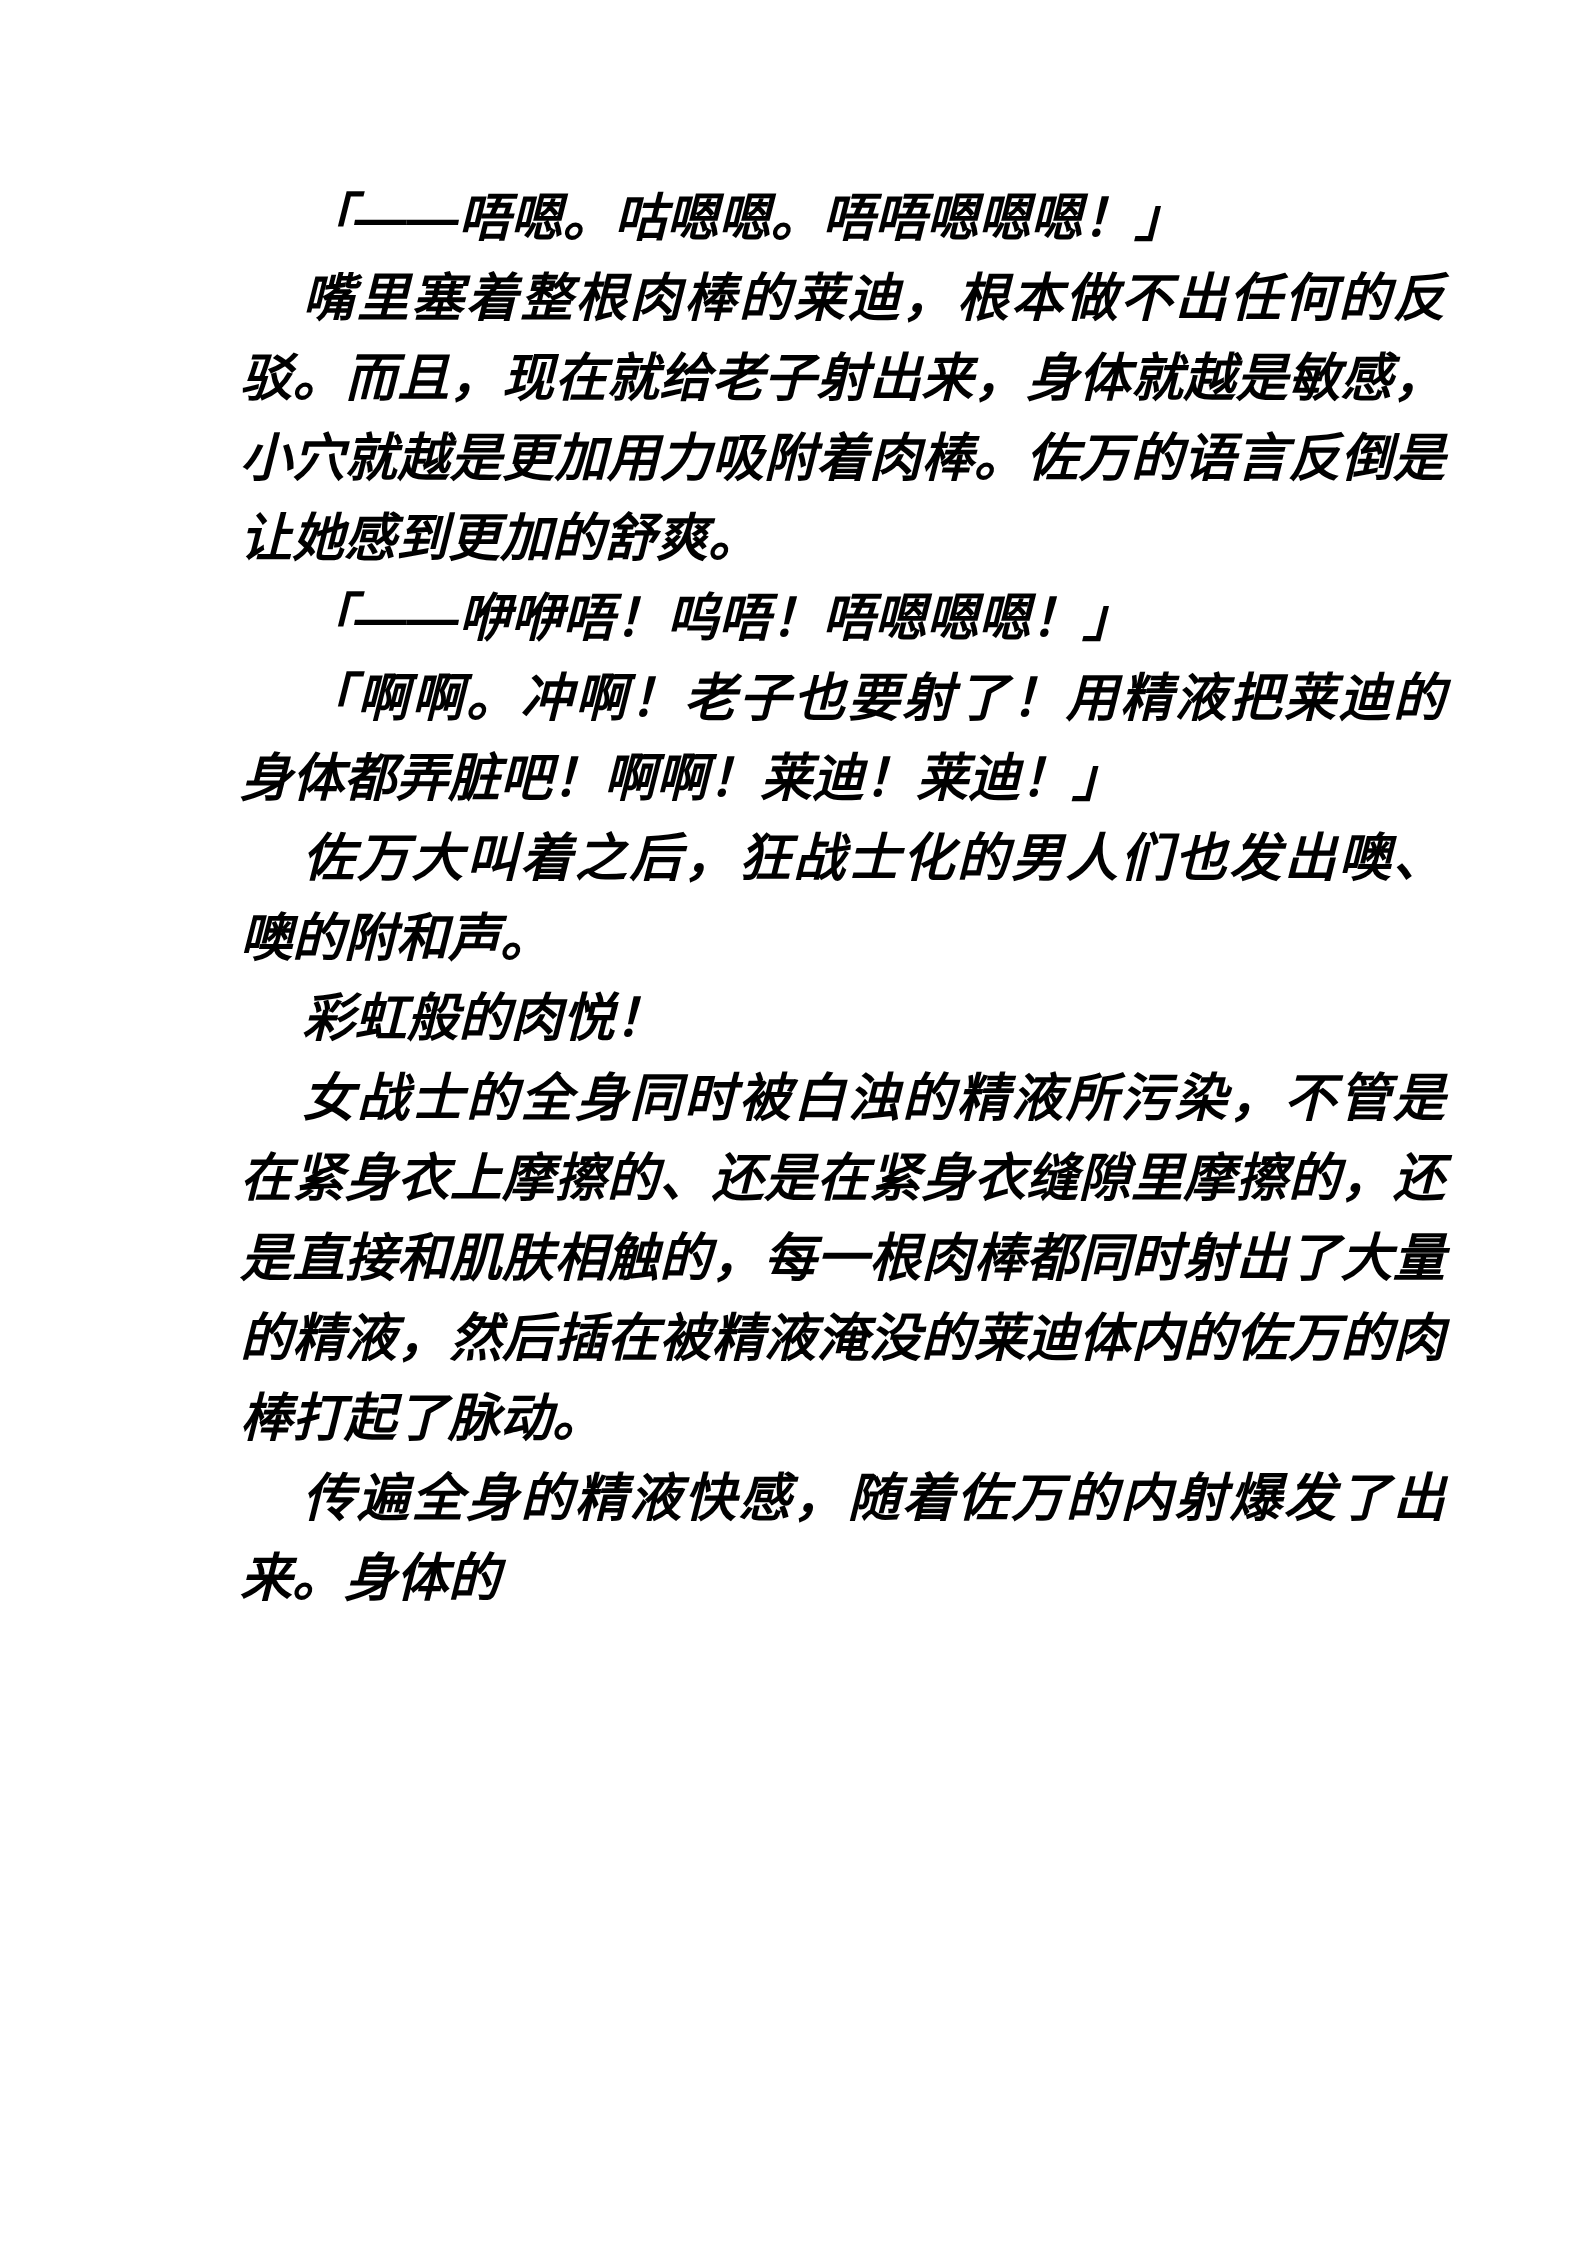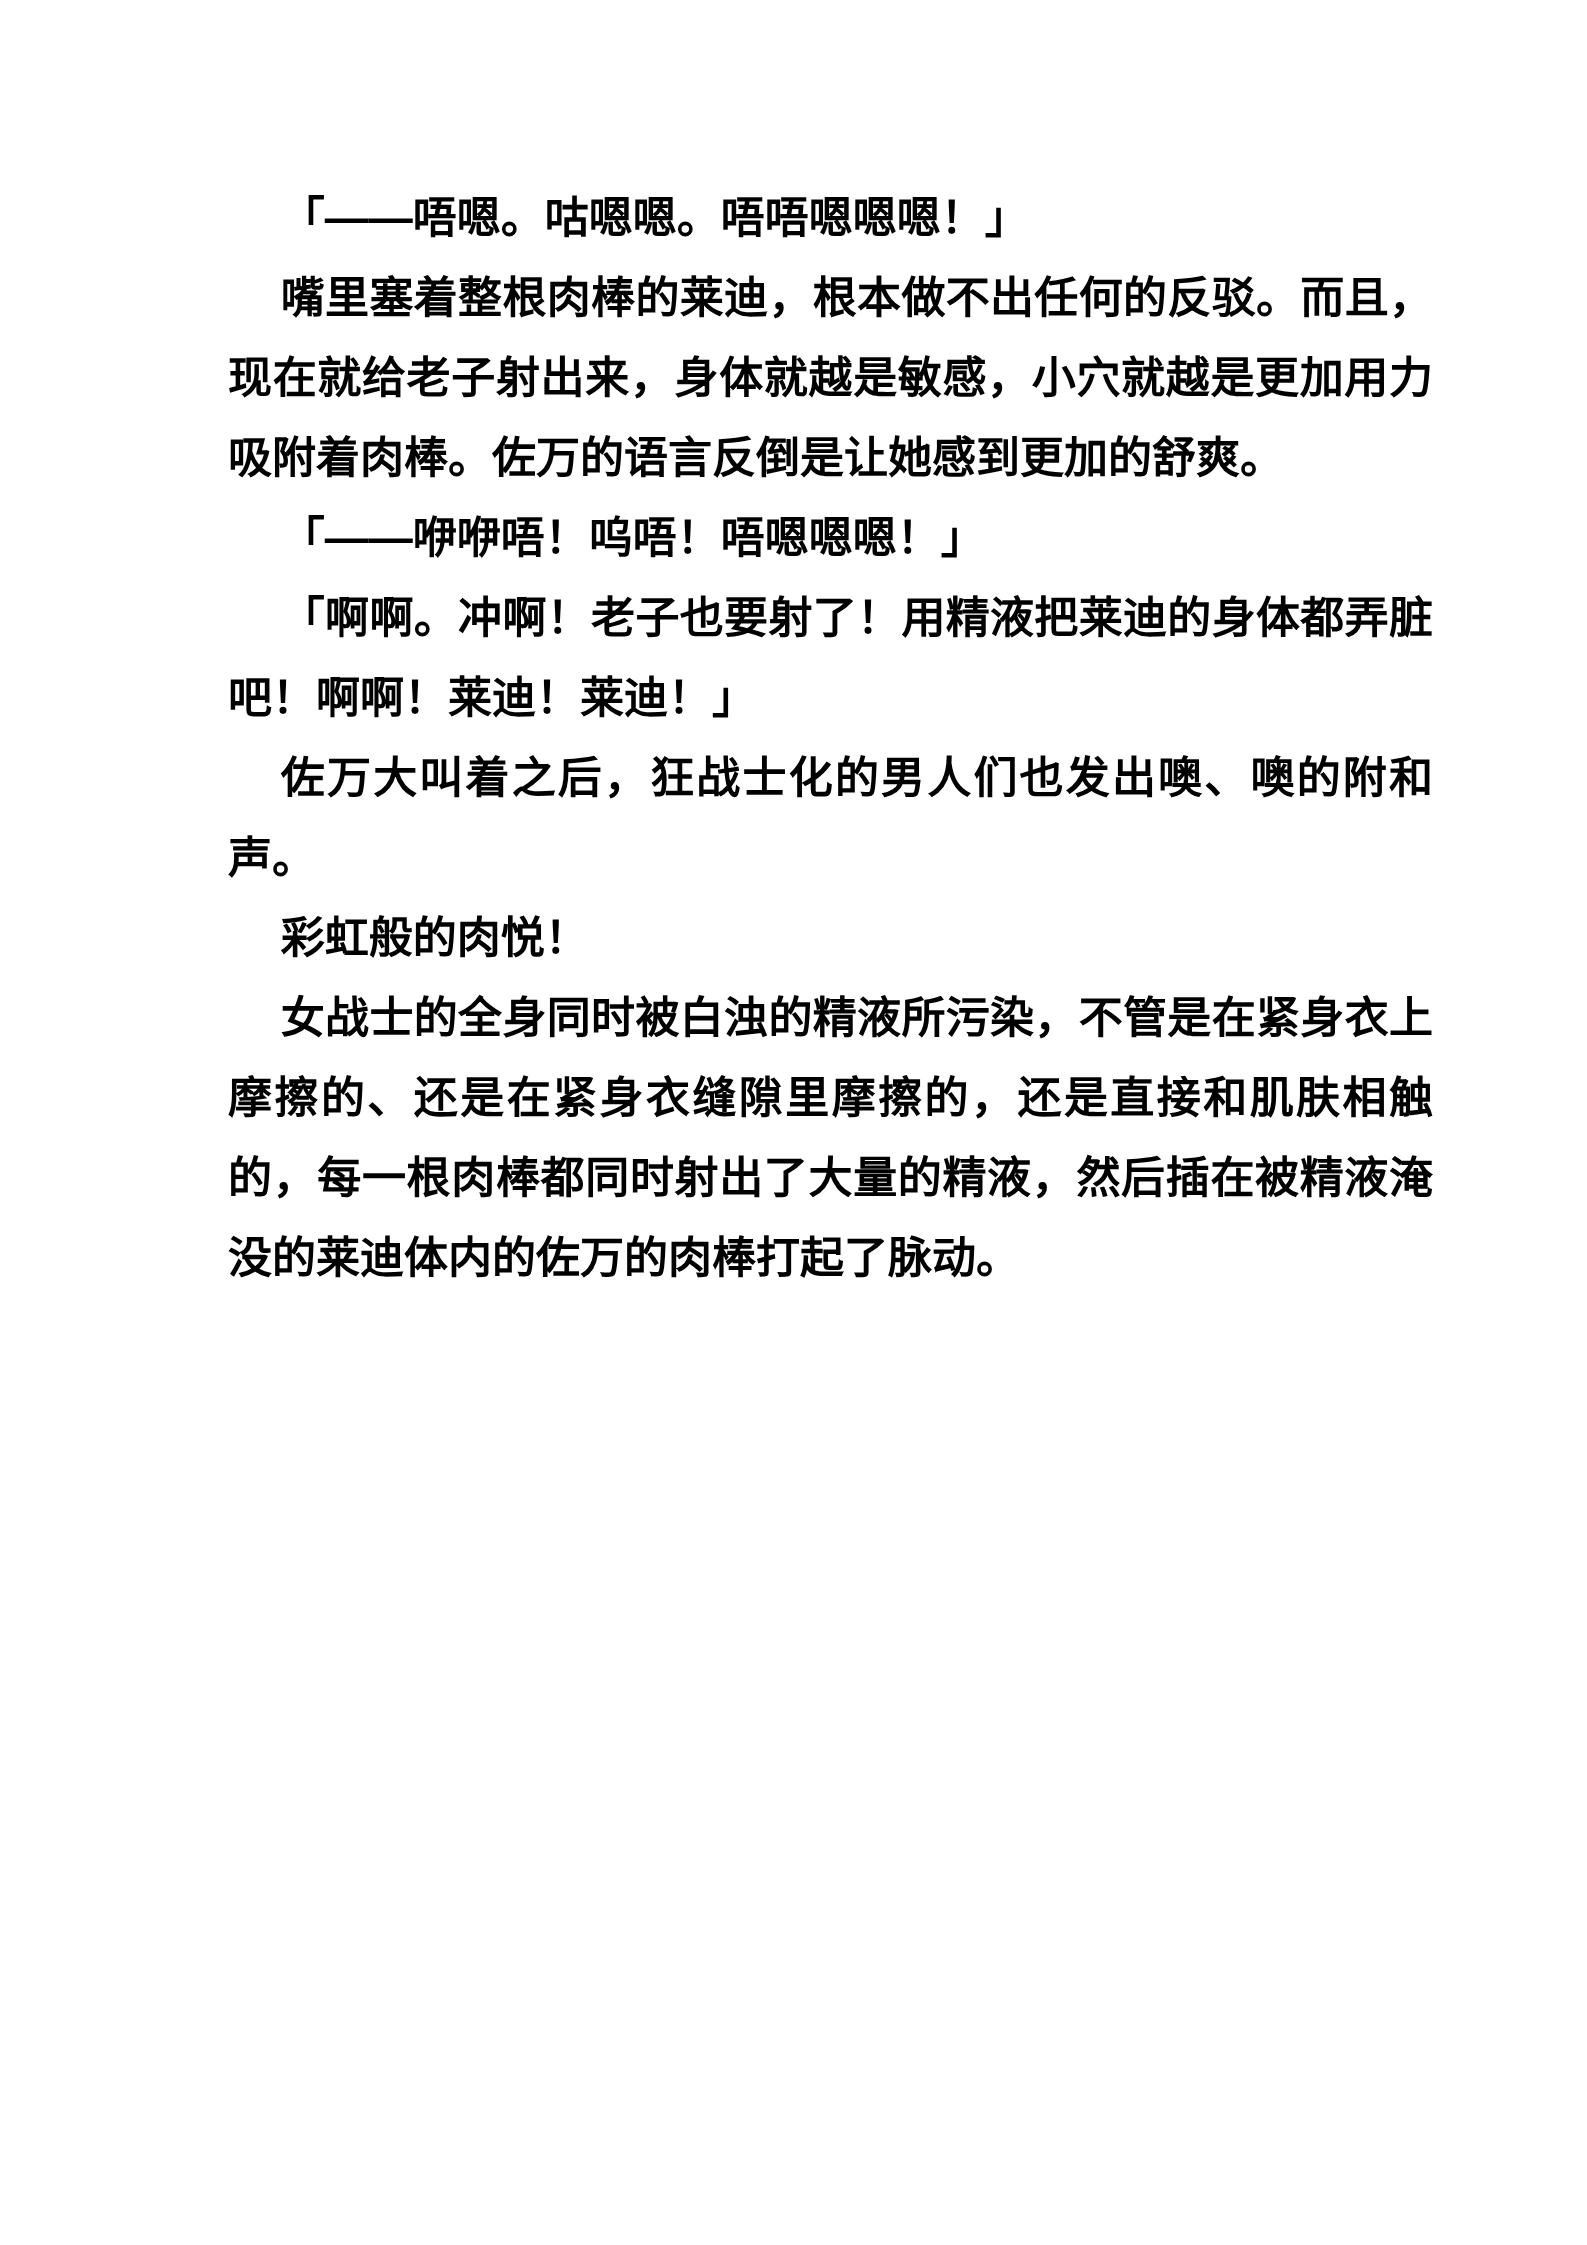--- a/index.html
+++ b/index.html
@@ -9,43 +9,45 @@
   }
   .page {
     position: relative;
     width: 1587px;
     height: 2245px;
     background: #ffffff;
     overflow: hidden;
   }
   .text-block {
     position: absolute;
-    left: 228px;
+    left: 240px;
     top: 178px;
     width: 1205px;
     color: #000000;
     font-family: "Liberation Sans", "DejaVu Sans", sans-serif;
     font-weight: 900;
-    font-size: 44px;
+    font-size: 52px;
     line-height: 80px;
     text-align: justify;
     letter-spacing: 0px;
+    font-style: italic;
   }
   .text-block p {
     margin: 0;
     padding: 0;
     text-indent: 1.2em;
   }
 </style>
 </head>
 <body>
 
 <div class="page">
   <div class="text-block">
     <p>「——唔嗯。咕嗯嗯。唔唔嗯嗯嗯！」</p>
     <p>嘴里塞着整根肉棒的莱迪，根本做不出任何的反驳。而且，现在就给老子射出来，身体就越是敏感，小穴就越是更加用力吸附着肉棒。佐万的语言反倒是让她感到更加的舒爽。</p>
     <p>「——咿咿唔！呜唔！唔嗯嗯嗯！」</p>
     <p>「啊啊。冲啊！老子也要射了！用精液把莱迪的身体都弄脏吧！啊啊！莱迪！莱迪！」</p>
     <p>佐万大叫着之后，狂战士化的男人们也发出噢、噢的附和声。</p>
     <p>彩虹般的肉悦！</p>
     <p>女战士的全身同时被白浊的精液所污染，不管是在紧身衣上摩擦的、还是在紧身衣缝隙里摩擦的，还是直接和肌肤相触的，每一根肉棒都同时射出了大量的精液，然后插在被精液淹没的莱迪体内的佐万的肉棒打起了脉动。</p>
+    <p>传遍全身的精液快感，随着佐万的内射爆发了出来。身体的</p>
   </div>
 </div>
 
 </body></html>

